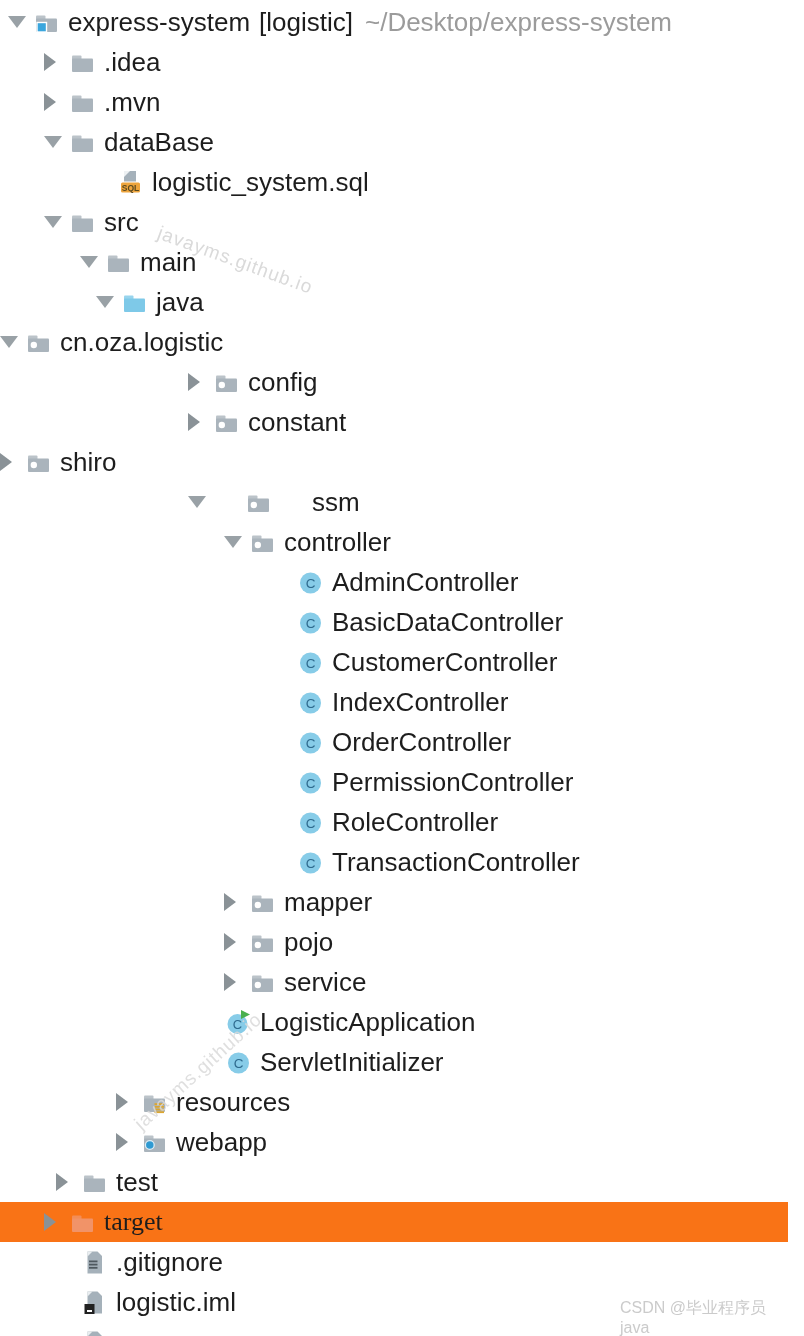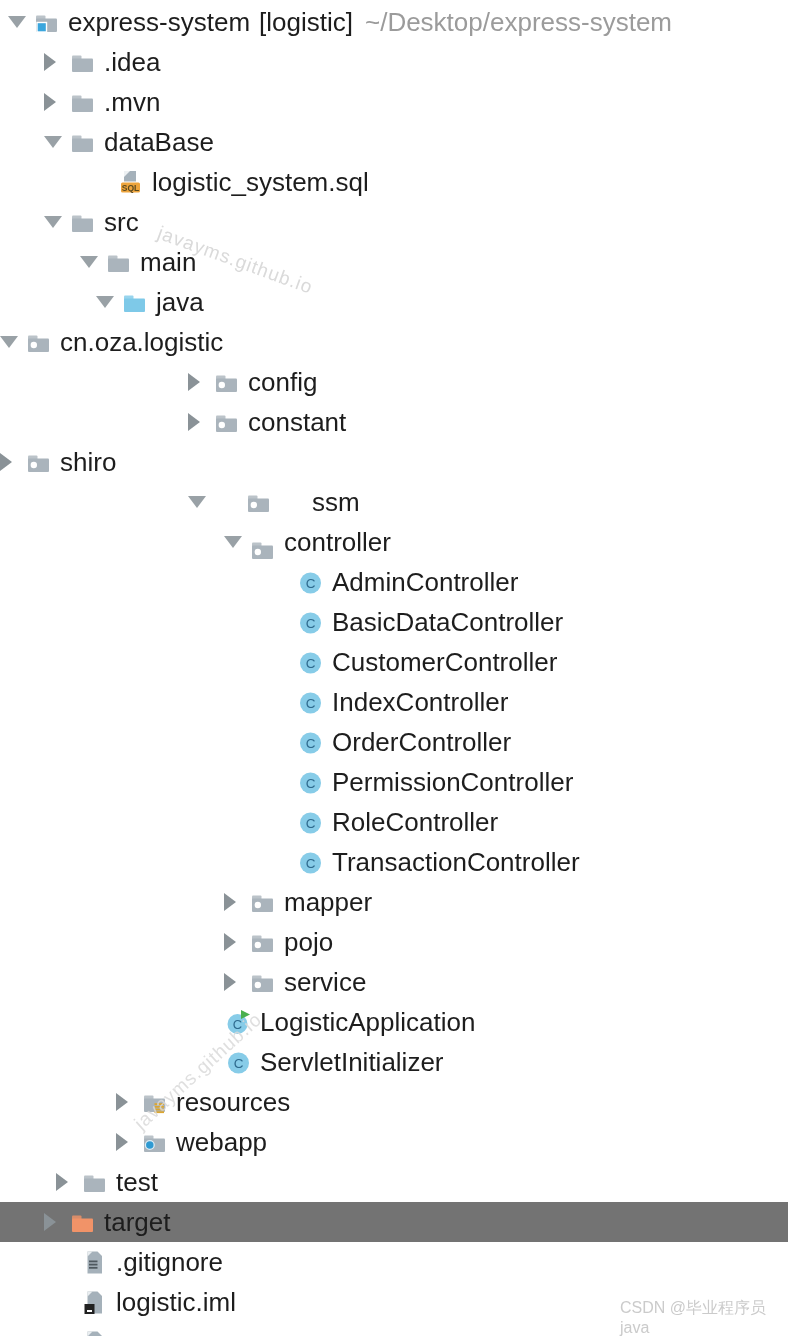--- a/index.html
+++ b/index.html
@@ -1,20 +1,20 @@
 <!DOCTYPE html>
 <html><head>
 <meta charset="utf-8">
 <style>
   html,body{margin:0;padding:0;background:#fff;}
   .stage{position:relative;width:788px;height:1336px;overflow:hidden;background:#ffffff;
          font-family:"Liberation Sans","DejaVu Sans",sans-serif;}
   #tree{position:absolute;top:2px;left:0;width:804px;}
   .row{height:40px;display:flex;align-items:center;font-size:26px;color:#1d1d1d;white-space:nowrap;}
-  .row.hl{background:#737373;}
+  .row.hl{background:#f97316;font-family:Liberation Serif, serif;}
   .arrow{width:26px;min-width:26px;height:40px;display:flex;align-items:center;justify-content:flex-start;}
   .tri-d{width:0;height:0;border-left:9px solid transparent;border-right:9px solid transparent;border-top:12px solid #99a1a6;}
   .tri-r{width:0;height:0;border-top:9px solid transparent;border-bottom:9px solid transparent;border-left:12px solid #8a9297;}
   .icon{width:25px;height:25px;min-width:25px;margin-right:9px;display:inline-flex;align-items:center;justify-content:center;}
   .icon.leaf{margin-left:12px;}
   .icon svg{display:block;}
   .label{line-height:40px;}
   .mod{font-weight:normal;margin-left:9px;}
   .ppath{color:#9b9b9b;margin-left:12px;}
   .wm{position:absolute;color:#dadada;font-size:19px;letter-spacing:1px;pointer-events:none;}
@@ -185,21 +185,21 @@
         </span>
         <span class="icon">
           <svg width="25" height="25" viewBox="0 0 25 25">
             <rect x="2" y="5.5" width="9.5" height="6" rx="1" fill="#aab4bc" fill-opacity="0.8"></rect>
             <rect x="2" y="8.5" width="21" height="13.5" rx="1" fill="#aab4bc"></rect>
             <circle cx="7.8" cy="15" r="3.2" fill="#ffffff"></circle>
           </svg>
         </span>
         <span class="label">ssm</span>
       </div>
-      <div class="row" style="padding-left: 224px; align-items: flex-end;">
+      <div class="row" style="padding-left: 224px;">
         <span class="arrow">
           <span class="tri-d"></span>
         </span>
         <span class="icon">
           <svg width="25" height="25" viewBox="0 0 25 25">
             <rect x="2" y="5.5" width="9.5" height="6" rx="1" fill="#aab4bc" fill-opacity="0.8"></rect>
             <rect x="2" y="8.5" width="21" height="13.5" rx="1" fill="#aab4bc"></rect>
             <circle cx="7.8" cy="15" r="3.2" fill="#ffffff"></circle>
           </svg>
         </span>

